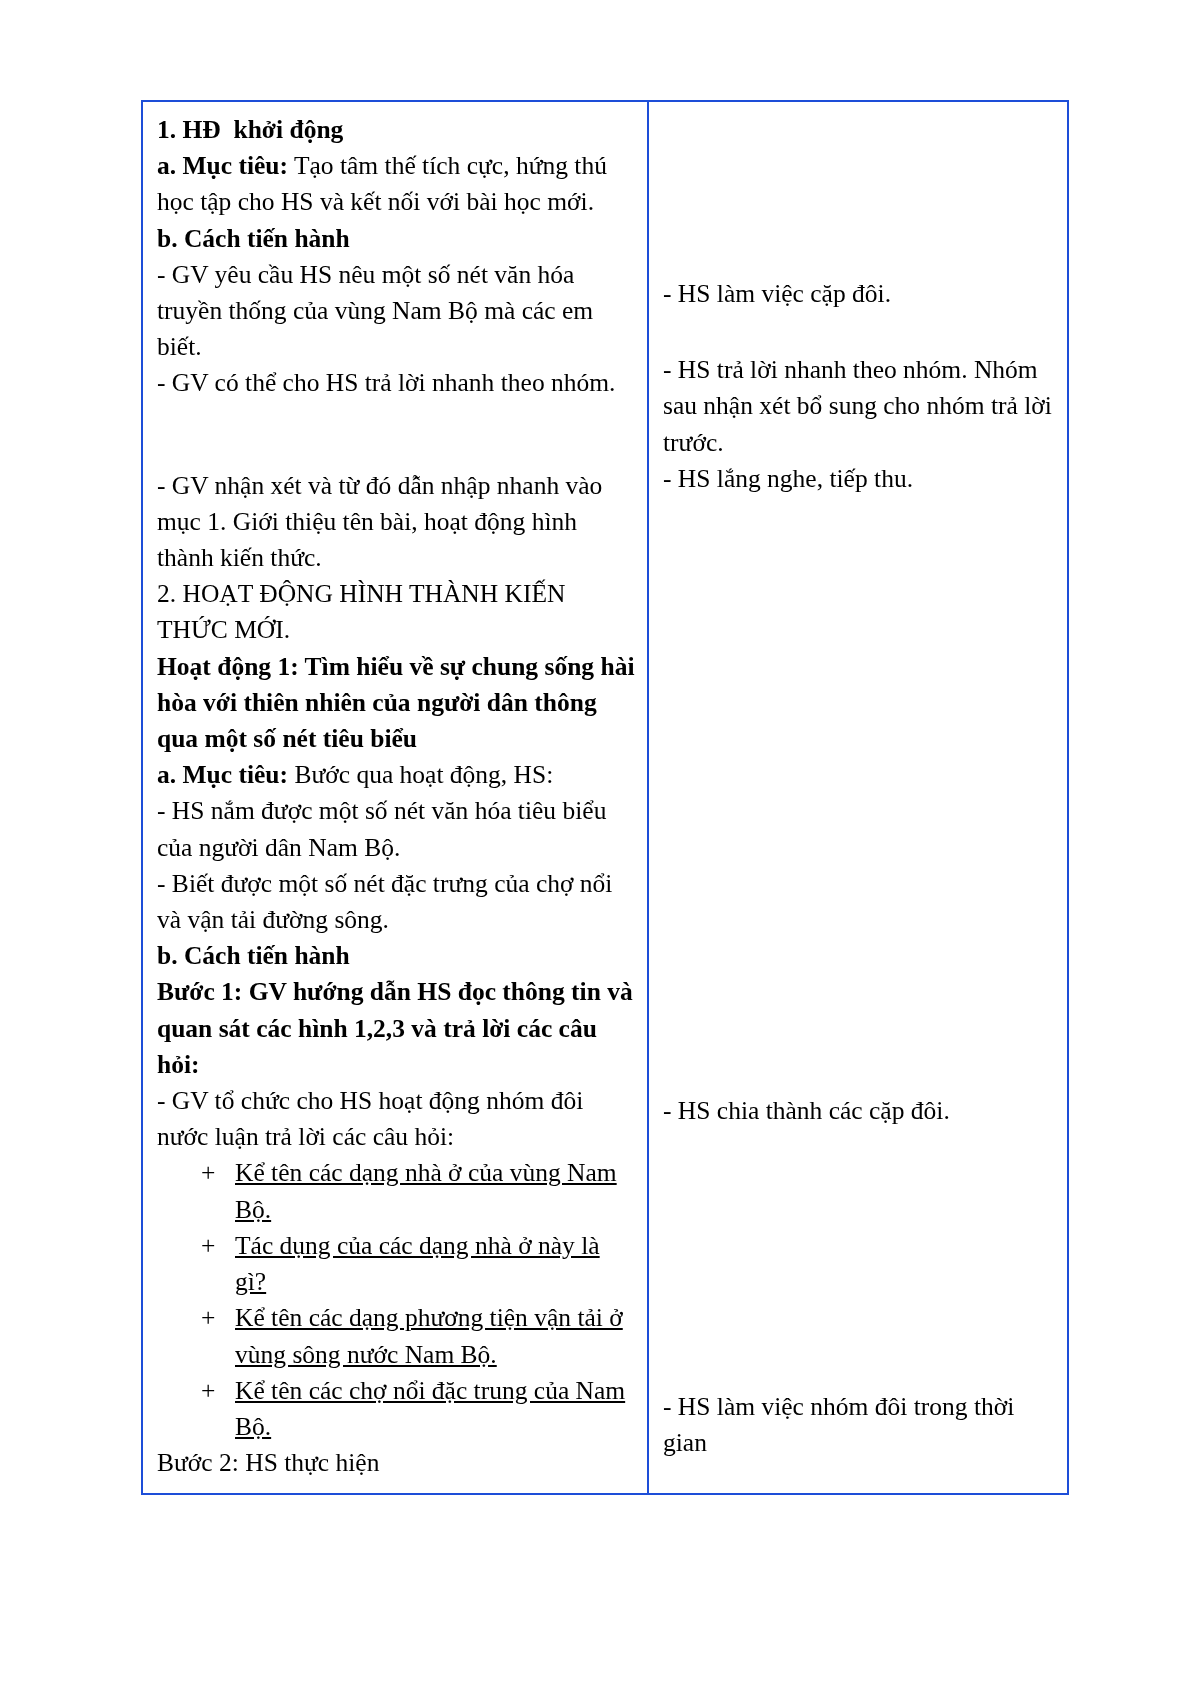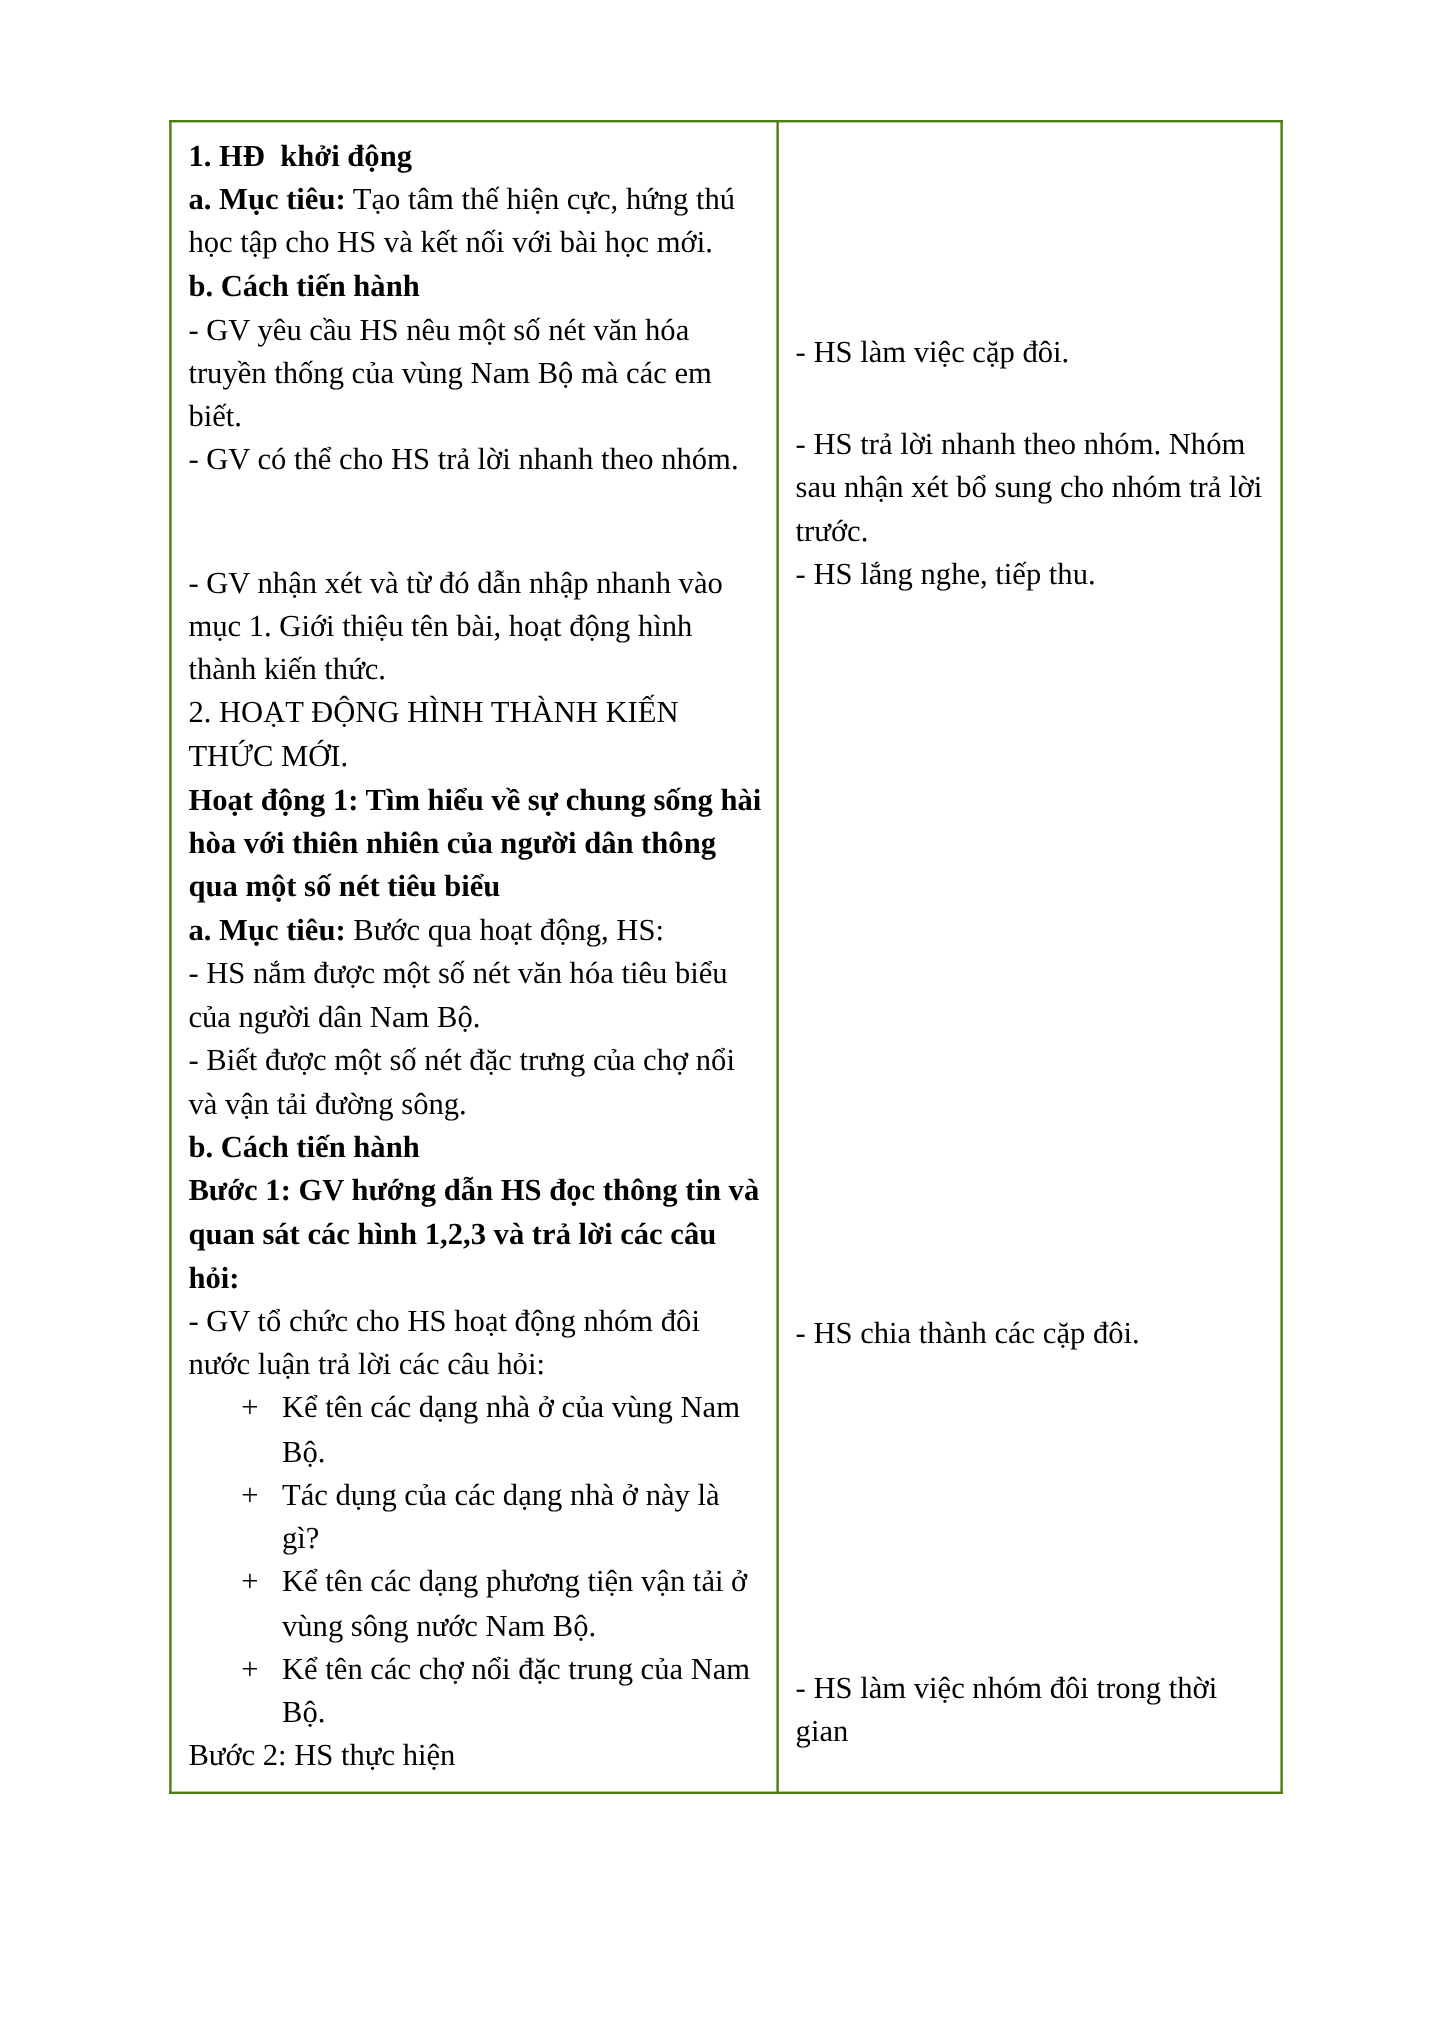--- a/index.html
+++ b/index.html
@@ -28,21 +28,21 @@
   
   .lesson-table {
     position: absolute;
     left: 141px;
     top: 100px;
     width: 924px;
     border-collapse: collapse;
     table-layout: fixed;
   }
   .lesson-table td {
-    border: 2px solid #4d7c0f;
+    border: 2px solid #1d4ed8;
     vertical-align: top;
     padding: 0;
   }
   .col-left  { width: 504px; }
   .col-right { width: 418px; }
 
   .cell-inner {
     padding: 10px 12px 12px 14px;
   }
   .cell-inner-right {
@@ -73,20 +73,21 @@
     font-size: 25.5px;
     line-height: 1.42;
   }
   .plus-mark {
     width: 34px;
     flex: 0 0 34px;
     text-align: left;
   }
   .plus-text {
     flex: 1 1 auto;
+    text-decoration: underline;
   }
 
   .right-block {
     font-size: 25.5px;
     line-height: 1.42;
   }
   .right-block p {
     margin: 0;
   }
 </style>
@@ -97,21 +98,21 @@
 
   <table class="lesson-table">
     <tbody>
       <tr>
 
         <td class="col-left">
           <div class="cell-inner">
 
             <p class="ln bold">1. HĐ  khởi động</p>
 
-            <p class="ln"><span class="b">a. Mục tiêu:</span><span> Tạo tâm thế hiện cực, hứng thú học tập cho HS và kết nối với bài học mới.</span></p>
+            <p class="ln"><span class="b">a. Mục tiêu:</span><span> Tạo tâm thế tích cực, hứng thú học tập cho HS và kết nối với bài học mới.</span></p>
 
             <p class="ln bold">b. Cách tiến hành</p>
 
             <p class="ln">- GV yêu cầu HS nêu một số nét văn hóa truyền thống của vùng Nam Bộ mà các em biết.</p>
 
             <p class="ln">- GV có thể cho HS trả lời nhanh theo nhóm.</p>
 
             <div class="spacer-lg"></div>
 
             <p class="ln">- GV nhận xét và từ đó dẫn nhập nhanh vào mục 1. Giới thiệu tên bài, hoạt động hình thành kiến thức.</p>

